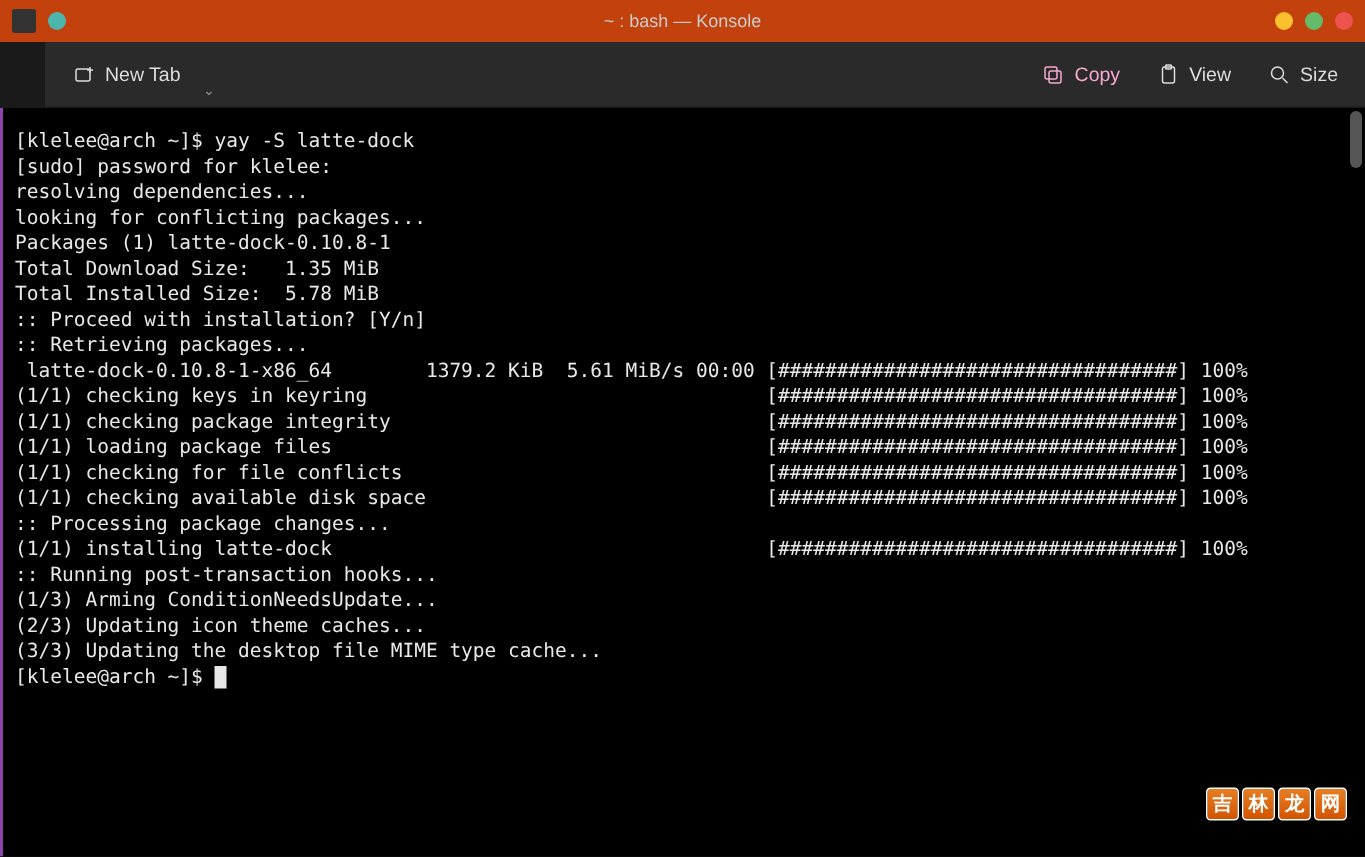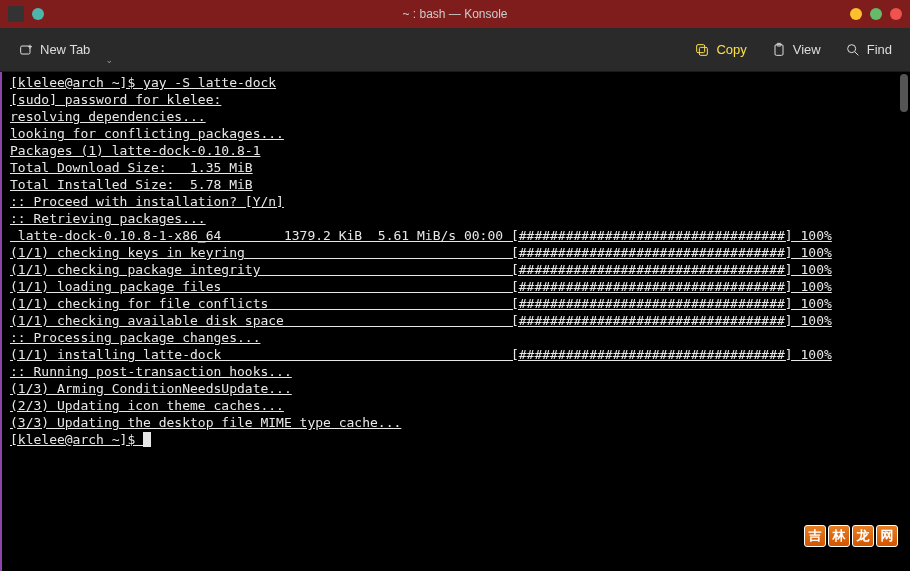--- a/index.html
+++ b/index.html
@@ -11,21 +11,21 @@
       width: 910px;
       height: 571px;
       background: #1a1a1a;
       font-family: -apple-system, BlinkMacSystemFont, "Segoe UI", sans-serif;
       color: #e0e0e0;
       overflow: hidden;
       position: relative;
     }
     .titlebar {
       height: 28px;
-      background: #7f1d1d;
+      background: #c2410c;
       display: flex;
       align-items: center;
       padding: 0 8px;
       position: relative;
     }
     .titlebar-left {
       display: flex;
       gap: 8px;
       align-items: center;
     }
@@ -57,33 +57,34 @@
     .tl-green { background: #66bb6a; }
     .tl-red { background: #ef5350; }
     .toolbar {
       height: 44px;
       background: #2a2a2a;
       display: flex;
       align-items: center;
       padding: 0 12px;
       gap: 12px;
       border-bottom: 1px solid #1a1a1a;
+      margin-left: 30px;
     }
     .toolbar-btn {
       display: flex;
       align-items: center;
       gap: 6px;
       font-size: 13px;
       color: #ddd;
       padding: 4px 6px;
       border-radius: 3px;
       cursor: pointer;
     }
     .toolbar-btn.disabled {
-      color: #fde047;
+      color: #f9a8d4;
     }
     .toolbar-spacer {
       flex: 1;
     }
     .icon-svg {
       width: 16px;
       height: 16px;
       fill: none;
       stroke: currentColor;
       stroke-width: 1.5;
@@ -92,27 +93,26 @@
       width: 10px;
       height: 10px;
       margin-left: 2px;
     }
     .terminal {
       font-family: "DejaVu Sans Mono", "Consolas", monospace;
       font-size: 13px;
       line-height: 17px;
       color: #e8e8e8;
       background: #000;
-      padding: 2px 8px;
+      padding: 14px 8px;
       height: calc(100% - 72px);
       white-space: pre;
       overflow: hidden;
       position: relative;
       border-left: 2px solid #8e44ad;
-      text-decoration: underline;
     }
     .term-line {
       white-space: pre;
     }
     .cursor {
       display: inline-block;
       width: 8px;
       height: 15px;
       background: #e8e8e8;
       vertical-align: text-bottom;
@@ -196,21 +196,21 @@
         <rect x="6" y="4" width="12" height="16" rx="2"></rect>
         <rect x="9" y="2" width="6" height="4" rx="1"></rect>
       </svg>
     <span>View</span>
   </div>
   <div class="toolbar-btn">
     <svg class="icon-svg" viewBox="0 0 24 24">
         <circle cx="10" cy="10" r="6"></circle>
         <line x1="15" y1="15" x2="20" y2="20"></line>
       </svg>
-    <span>Find</span>
+    <span>Size</span>
   </div>
 </div>
 
 <div class="terminal" id="terminal-area"><div class="term-line">[klelee@arch ~]$ yay -S latte-dock</div><div class="term-line">[sudo] password for klelee:</div><div class="term-line">resolving dependencies...</div><div class="term-line">looking for conflicting packages...</div><div class="term-line"></div><div class="term-line">Packages (1) latte-dock-0.10.8-1</div><div class="term-line"></div><div class="term-line">Total Download Size:   1.35 MiB</div><div class="term-line">Total Installed Size:  5.78 MiB</div><div class="term-line"></div><div class="term-line">:: Proceed with installation? [Y/n]</div><div class="term-line">:: Retrieving packages...</div><div class="term-line"> latte-dock-0.10.8-1-x86_64        1379.2 KiB  5.61 MiB/s 00:00 [##################################] 100%</div><div class="term-line">(1/1) checking keys in keyring                                  [##################################] 100%</div><div class="term-line">(1/1) checking package integrity                                [##################################] 100%</div><div class="term-line">(1/1) loading package files                                     [##################################] 100%</div><div class="term-line">(1/1) checking for file conflicts                               [##################################] 100%</div><div class="term-line">(1/1) checking available disk space                             [##################################] 100%</div><div class="term-line">:: Processing package changes...</div><div class="term-line">(1/1) installing latte-dock                                     [##################################] 100%</div><div class="term-line">:: Running post-transaction hooks...</div><div class="term-line">(1/3) Arming ConditionNeedsUpdate...</div><div class="term-line">(2/3) Updating icon theme caches...</div><div class="term-line">(3/3) Updating the desktop file MIME type cache...</div><div class="term-line"><span>[klelee@arch ~]$ </span><span class="cursor"></span></div></div>
 
 <div class="scrollbar"></div>
 
 <div class="watermark">
   <span class="wm-char">吉</span>
   <span class="wm-char">林</span>

